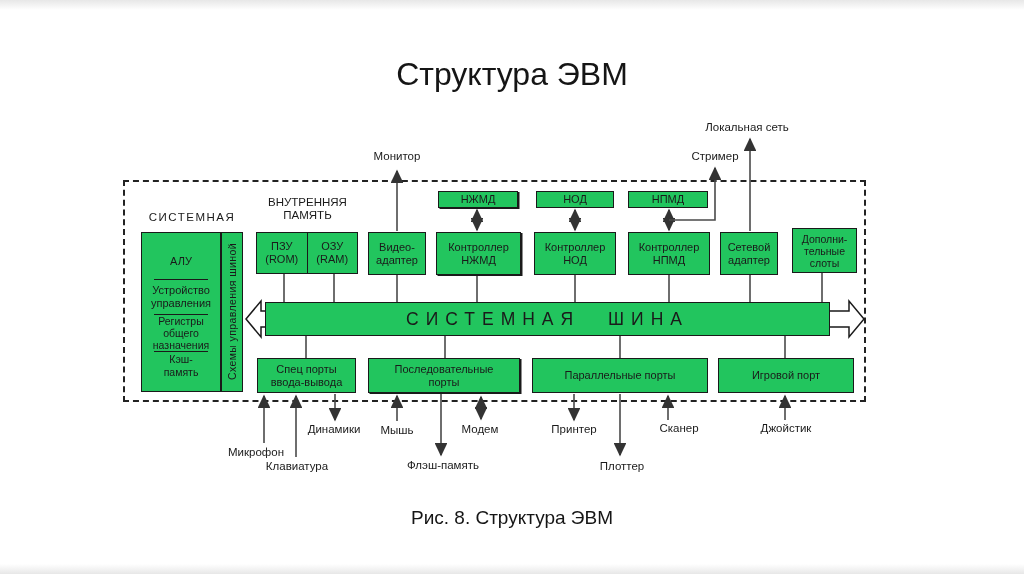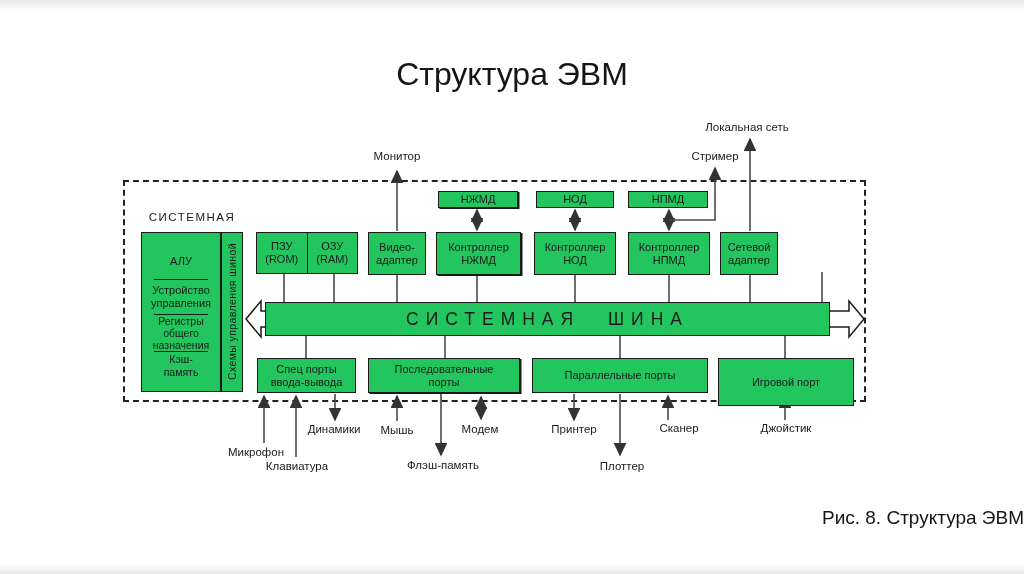--- a/index.html
+++ b/index.html
@@ -5,21 +5,21 @@
   html,body{margin:0;padding:0;background:#fff;}
   #slide{
     position:relative;width:1024px;height:574px;background:#fff;overflow:hidden;
     font-family:Liberation Sans, sans-serif;color:#1a1a1a;
   }
   .edge{position:absolute;left:0;width:1024px;height:10px;}
   #edge-top{top:0;background:linear-gradient(#e7e7e7,#ffffff);}
   #edge-bottom{top:564px;background:linear-gradient(#ffffff,#e7e7e7);}
   #title{position:absolute;left:0;top:56px;width:1024px;text-align:center;
     font-size:32px;color:#151515;}
-  #caption{position:absolute;left:0;top:507px;width:1024px;text-align:right;
+  #caption{position:absolute;left:0;top:507px;width:1024px;text-align:center;
     font-size:19px;color:#151515;}
   #boundary{position:absolute;left:123px;top:180px;width:743px;height:222px;
     border:2px dashed #222;box-sizing:border-box;}
   svg.wires{position:absolute;left:0;top:0;z-index:1;}
   .box{
     position:absolute;box-sizing:border-box;border:1.5px solid #1a1a1a;background:#22c55e;
     display:flex;align-items:center;justify-content:center;text-align:center;
     font-size:11px;line-height:13px;white-space:pre-line;z-index:2;
   }
   .hd{position:absolute;text-align:center;font-size:11.5px;line-height:13px;
@@ -93,20 +93,22 @@
       <line x1="785" y1="420" x2="785" y2="396" marker-end="url(#ah)"></line>
     </g>
 
     <g fill="#ffffff" stroke="#1a1a1a" stroke-width="1.5" stroke-linejoin="miter">
       <polygon points="267,311 261,311 261,301 246,319 261,337 261,327 267,327"></polygon>
       <polygon points="828,311 849,311 849,301 864,319 849,337 849,327 828,327"></polygon>
     </g>
   </svg>
 
   <div class="hd" style="left:137px;top:211px;width:110px;letter-spacing:1.5px;">СИСТЕМНАЯ</div>
+  <div class="hd" style="left:250px;top:196px;width:115px;">ВНУТРЕННЯЯ
+ПАМЯТЬ</div>
 
   <div id="processor-box" class="box" style="left:141px;top:232px;width:80px;height:160px;">
     <div class="cell" style="height:40px;">АЛУ</div>
     <div class="cell" style="height:42px;">Устройство
 управления</div>
     <div class="cell small3" style="height:42px;">Регистры
 общего
 назначения</div>
     <div class="cell small" style="height:33px;">Кэш-память</div>
   </div>
@@ -124,33 +126,36 @@
   <div class="box" style="left:368px;top:232px;width:58px;height:43px;">Видео-
 адаптер</div>
   <div class="box" style="left:436px;top:232px;width:85px;height:43px;box-shadow:1.5px 1px 0 #1a1a1a;">Контроллер
 НЖМД</div>
   <div class="box" style="left:534px;top:232px;width:82px;height:43px;">Контроллер
 НОД</div>
   <div class="box" style="left:628px;top:232px;width:82px;height:43px;">Контроллер
 НПМД</div>
   <div class="box" style="left:720px;top:232px;width:58px;height:43px;">Сетевой
 адаптер</div>
+  <div class="box small3" style="left:792px;top:228px;width:65px;height:45px;">Дополни-
+тельные
+слоты</div>
 
   <div class="box" style="left:438px;top:191px;width:80px;height:17px;box-shadow:1.5px 1px 0 #1a1a1a;">НЖМД</div>
   <div class="box" style="left:536px;top:191px;width:78px;height:17px;">НОД</div>
   <div class="box" style="left:628px;top:191px;width:80px;height:17px;">НПМД</div>
 
   <div class="box" style="left:257px;top:358px;width:99px;height:35px;">Спец порты
 ввода-вывода</div>
 
   <div id="system-bus" class="box" style="left:265px;top:302px;width:565px;height:34px;">СИСТЕМНАЯ ШИНА</div>
   <div class="box" style="left:368px;top:358px;width:152px;height:35px;box-shadow:1.5px 1px 0 #1a1a1a;">Последовательные
 порты</div>
   <div class="box" style="left:532px;top:358px;width:176px;height:35px;">Параллельные порты</div>
-  <div class="box" style="left:718px;top:358px;width:136px;height:48px;">Игровой порт</div>
+  <div class="box" style="left:718px;top:358px;width:136px;height:35px;">Игровой порт</div>
 
   <div class="ext" style="left:397px;top:150px;">Монитор</div>
   <div class="ext" style="left:747px;top:121px;">Локальная сеть</div>
   <div class="ext" style="left:715px;top:150px;">Стример</div>
   <div class="ext" style="left:256px;top:446px;">Микрофон</div>
   <div class="ext" style="left:297px;top:460px;">Клавиатура</div>
   <div class="ext" style="left:334px;top:423px;">Динамики</div>
   <div class="ext" style="left:397px;top:424px;">Мышь</div>
   <div class="ext" style="left:443px;top:459px;">Флэш-память</div>
   <div class="ext" style="left:480px;top:423px;">Модем</div>

